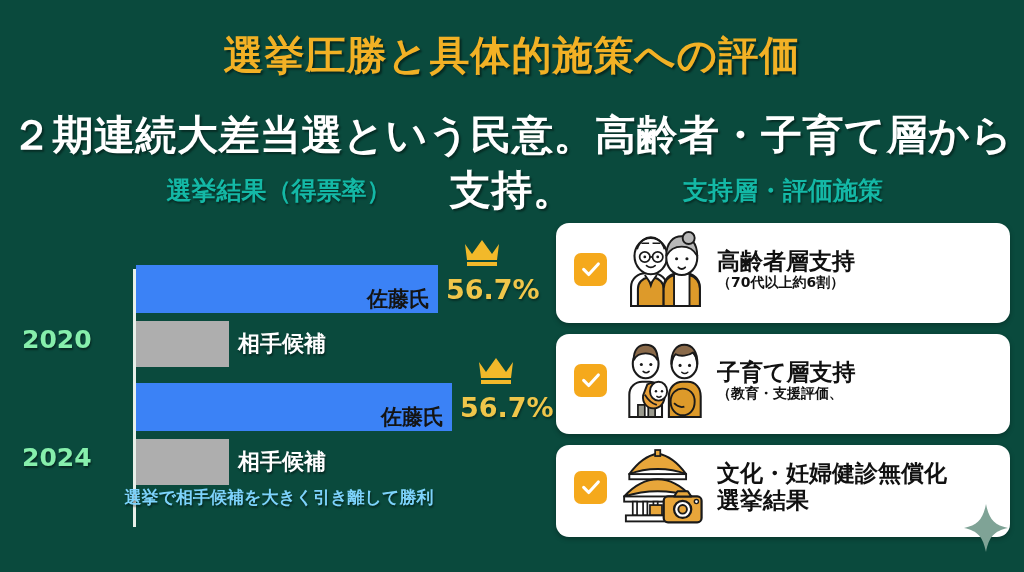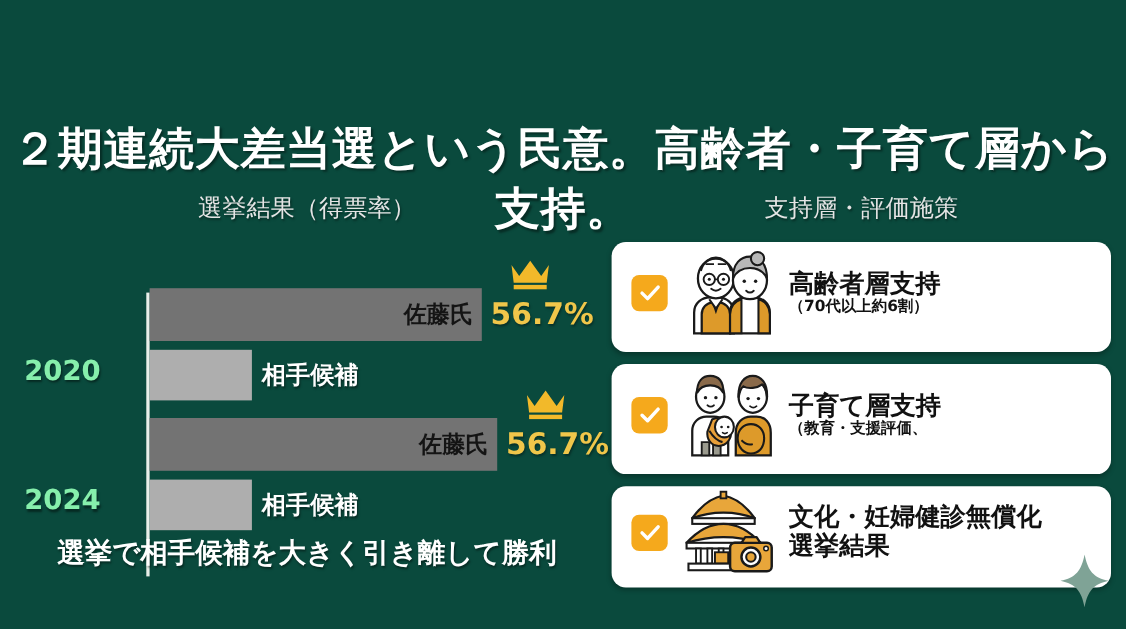--- a/index.html
+++ b/index.html
@@ -27,42 +27,42 @@
     text-align:center;
     font-size:41px; font-weight:700;
     color:#ffffff;
     letter-spacing:.5px;
     text-shadow:2px 2px 2px rgba(0,0,0,.4);
   }
 
   
   .chart-panel{ position:absolute; left:14px; top:174px; width:530px; height:372px; }
   .panel-heading{
-    text-align:center; font-size:22px; font-weight:400; color:#e5e5e5;
+    text-align:center; font-size:25px; font-weight:700; color:#14b8a6;
     text-shadow:1px 2px 2px rgba(0,0,0,.4);
   }
   .chart-area{ position:relative; margin-top:14px; height:268px; }
   .axis-line{
     position:absolute; left:119px; top:48px; width:3px; height:258px;
     background:#e8efe9;
   }
 
   .year-label{
     position:absolute; left:8px; width:104px; text-align:left;
     font-size:25px; font-weight:700; color:#86efac;
     text-shadow:1px 2px 2px rgba(0,0,0,.45);
     top:46px;
   }
 
   .bar-row{ position:absolute; left:122px; height:48px; }
   .bar{
     position:absolute; left:0; top:0; height:100%;
     display:flex; align-items:center; justify-content:flex-end;
   }
-  .bar-win{ background:#737373; }
+  .bar-win{ background:#3b82f6;align-items:flex-end; }
   .bar-lose{ background:#aeaeae; }
   .bar-row-win{ top:0; }
   .bar-row-lose{ top:56px; height:46px; }
   .bar-inner-label{
     font-size:21px; font-weight:700; color:#141414; padding-right:8px;
     white-space:nowrap;
   }
   .bar-outside-label{
     position:absolute; top:50%; transform:translateY(-50%);
     left:calc(100% + 9px);
@@ -71,21 +71,21 @@
   }
   .lose-label{ color:#ffffff; text-shadow:1px 2px 2px rgba(0,0,0,.45); }
   .pct{
     position:absolute; top:50%; transform:translateY(-50%);
     font-size:27px; font-weight:700; color:#f0c64a; white-space:nowrap;
     text-shadow:1px 2px 2px rgba(0,0,0,.35);
   }
   .crown{ position:absolute; }
   .caption{
     position:absolute; left:0; right:0; top:312px;
-    text-align:center; font-size:25px; font-weight:700; color:#ffffff;
+    text-align:center; font-size:17px; font-weight:700; color:#7dd3fc;
     text-shadow:1px 2px 2px rgba(0,0,0,.45);
   }
 
   
   .cards-panel{ position:absolute; left:556px; top:174px; width:454px; }
   .cards{ margin-top:16px; display:flex; flex-direction:column; gap:11px; }
   .card{
     background:#ffffff; border-radius:13px;
     height:100px;
     display:flex; align-items:center; gap:12px;
@@ -107,20 +107,21 @@
 
   
   .sparkle{ position:absolute; right:16px; bottom:20px; width:44px; height:48px; }
   .sparkle svg{ width:100%; height:100%; display:block; }
 </style>
 </head>
 <body style="background: rgb(10, 74, 61);">
 
 <div class="slide">
 
+  <div class="title">選挙圧勝と具体的施策への評価</div>
   <div class="subtitle">２期連続大差当選という民意。高齢者・子育て層から支持。</div>
 
   <div class="chart-panel">
     <div class="panel-heading">選挙結果（得票率）</div>
 
     <div class="chart-area">
       <div class="axis-line"></div>
 
       <div class="year-label" style="top:104px;">2020</div>
 

